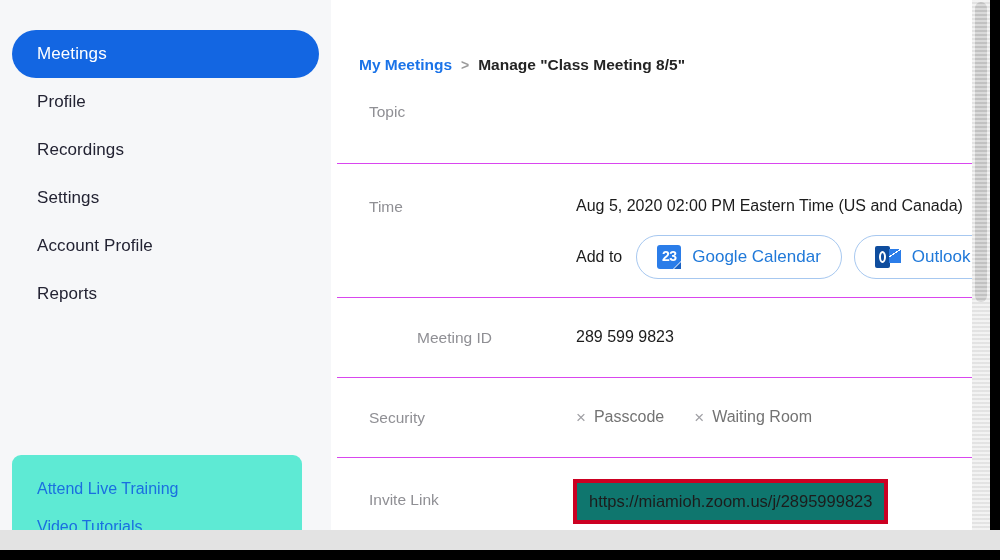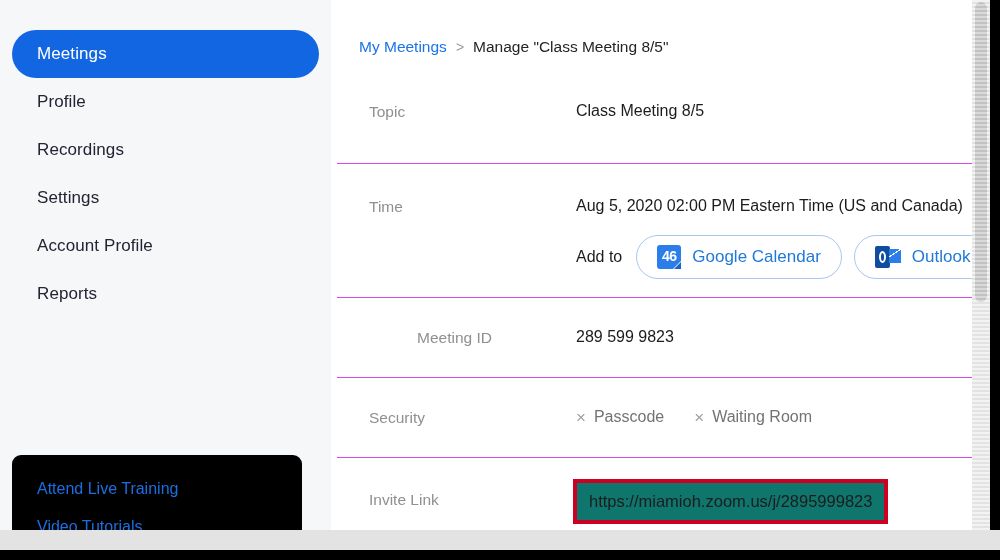--- a/index.html
+++ b/index.html
@@ -78,21 +78,21 @@
     color: #ffffff;
   }
 
   
   .help-card {
     position: absolute;
     left: 12px;
     top: 455px;
     width: 290px;
     height: 100px;
-    background: #000000;
+    background: #5eead4;
     border-radius: 9px 9px 0 0;
     padding-top: 15px;
   }
   .help-link {
     display: block;
     font-size: 16px;
     color: #1a6fe0;
     padding: 0 0 0 25px;
     height: 38px;
     line-height: 38px;
@@ -108,25 +108,26 @@
     width: 641px;
     height: 530px;
     background: #ffffff;
     overflow: hidden;
   }
 
   
   .breadcrumb {
     position: absolute;
     left: 28px;
-    top: 38px;
+    top: 56px;
     display: flex;
     align-items: center;
     font-size: 15.5px;
     white-space: nowrap;
+    font-weight: bold;
   }
   .crumb-link {
     color: #1a73e8;
     cursor: pointer;
     text-decoration: none;
   }
   .crumb-sep {
     color: #9b9b9b;
     margin: 0 9px;
     font-size: 14px;
@@ -386,33 +387,32 @@
   <div class="content">
 
     <div class="breadcrumb">
       <a class="crumb-link">My Meetings</a>
       <span class="crumb-sep">&gt;</span>
       <span class="crumb-current">Manage "Class Meeting 8/5"</span>
     </div>
 
     <div class="row" id="row-topic">
       <span class="row-label" style="top:26px;">Topic</span>
-      <span class="row-value" style="top:25px;">Class Meeting 8/5</span>
     </div>
 
     <div class="row" id="row-time">
       <span class="row-label" style="top:34px;">Time</span>
       <span class="row-value" style="top:33px;">Aug 5, 2020 02:00 PM Eastern Time (US and Canada)</span>
 
       <div class="addto-wrap">
         <span class="addto-label">Add to</span>
 
         <div class="cal-btn">
           <span class="gcal-icon">
-            <span class="gc-num">46</span>
+            <span class="gc-num">23</span>
             <span class="gc-fold"></span>
             <span class="gc-fold2"></span>
           </span>
           <span class="cal-text">Google Calendar</span>
         </div>
 
         <div class="cal-btn">
           <span class="outlook-icon">
             <span class="ol-left"></span>
             <span class="ol-o"></span>

